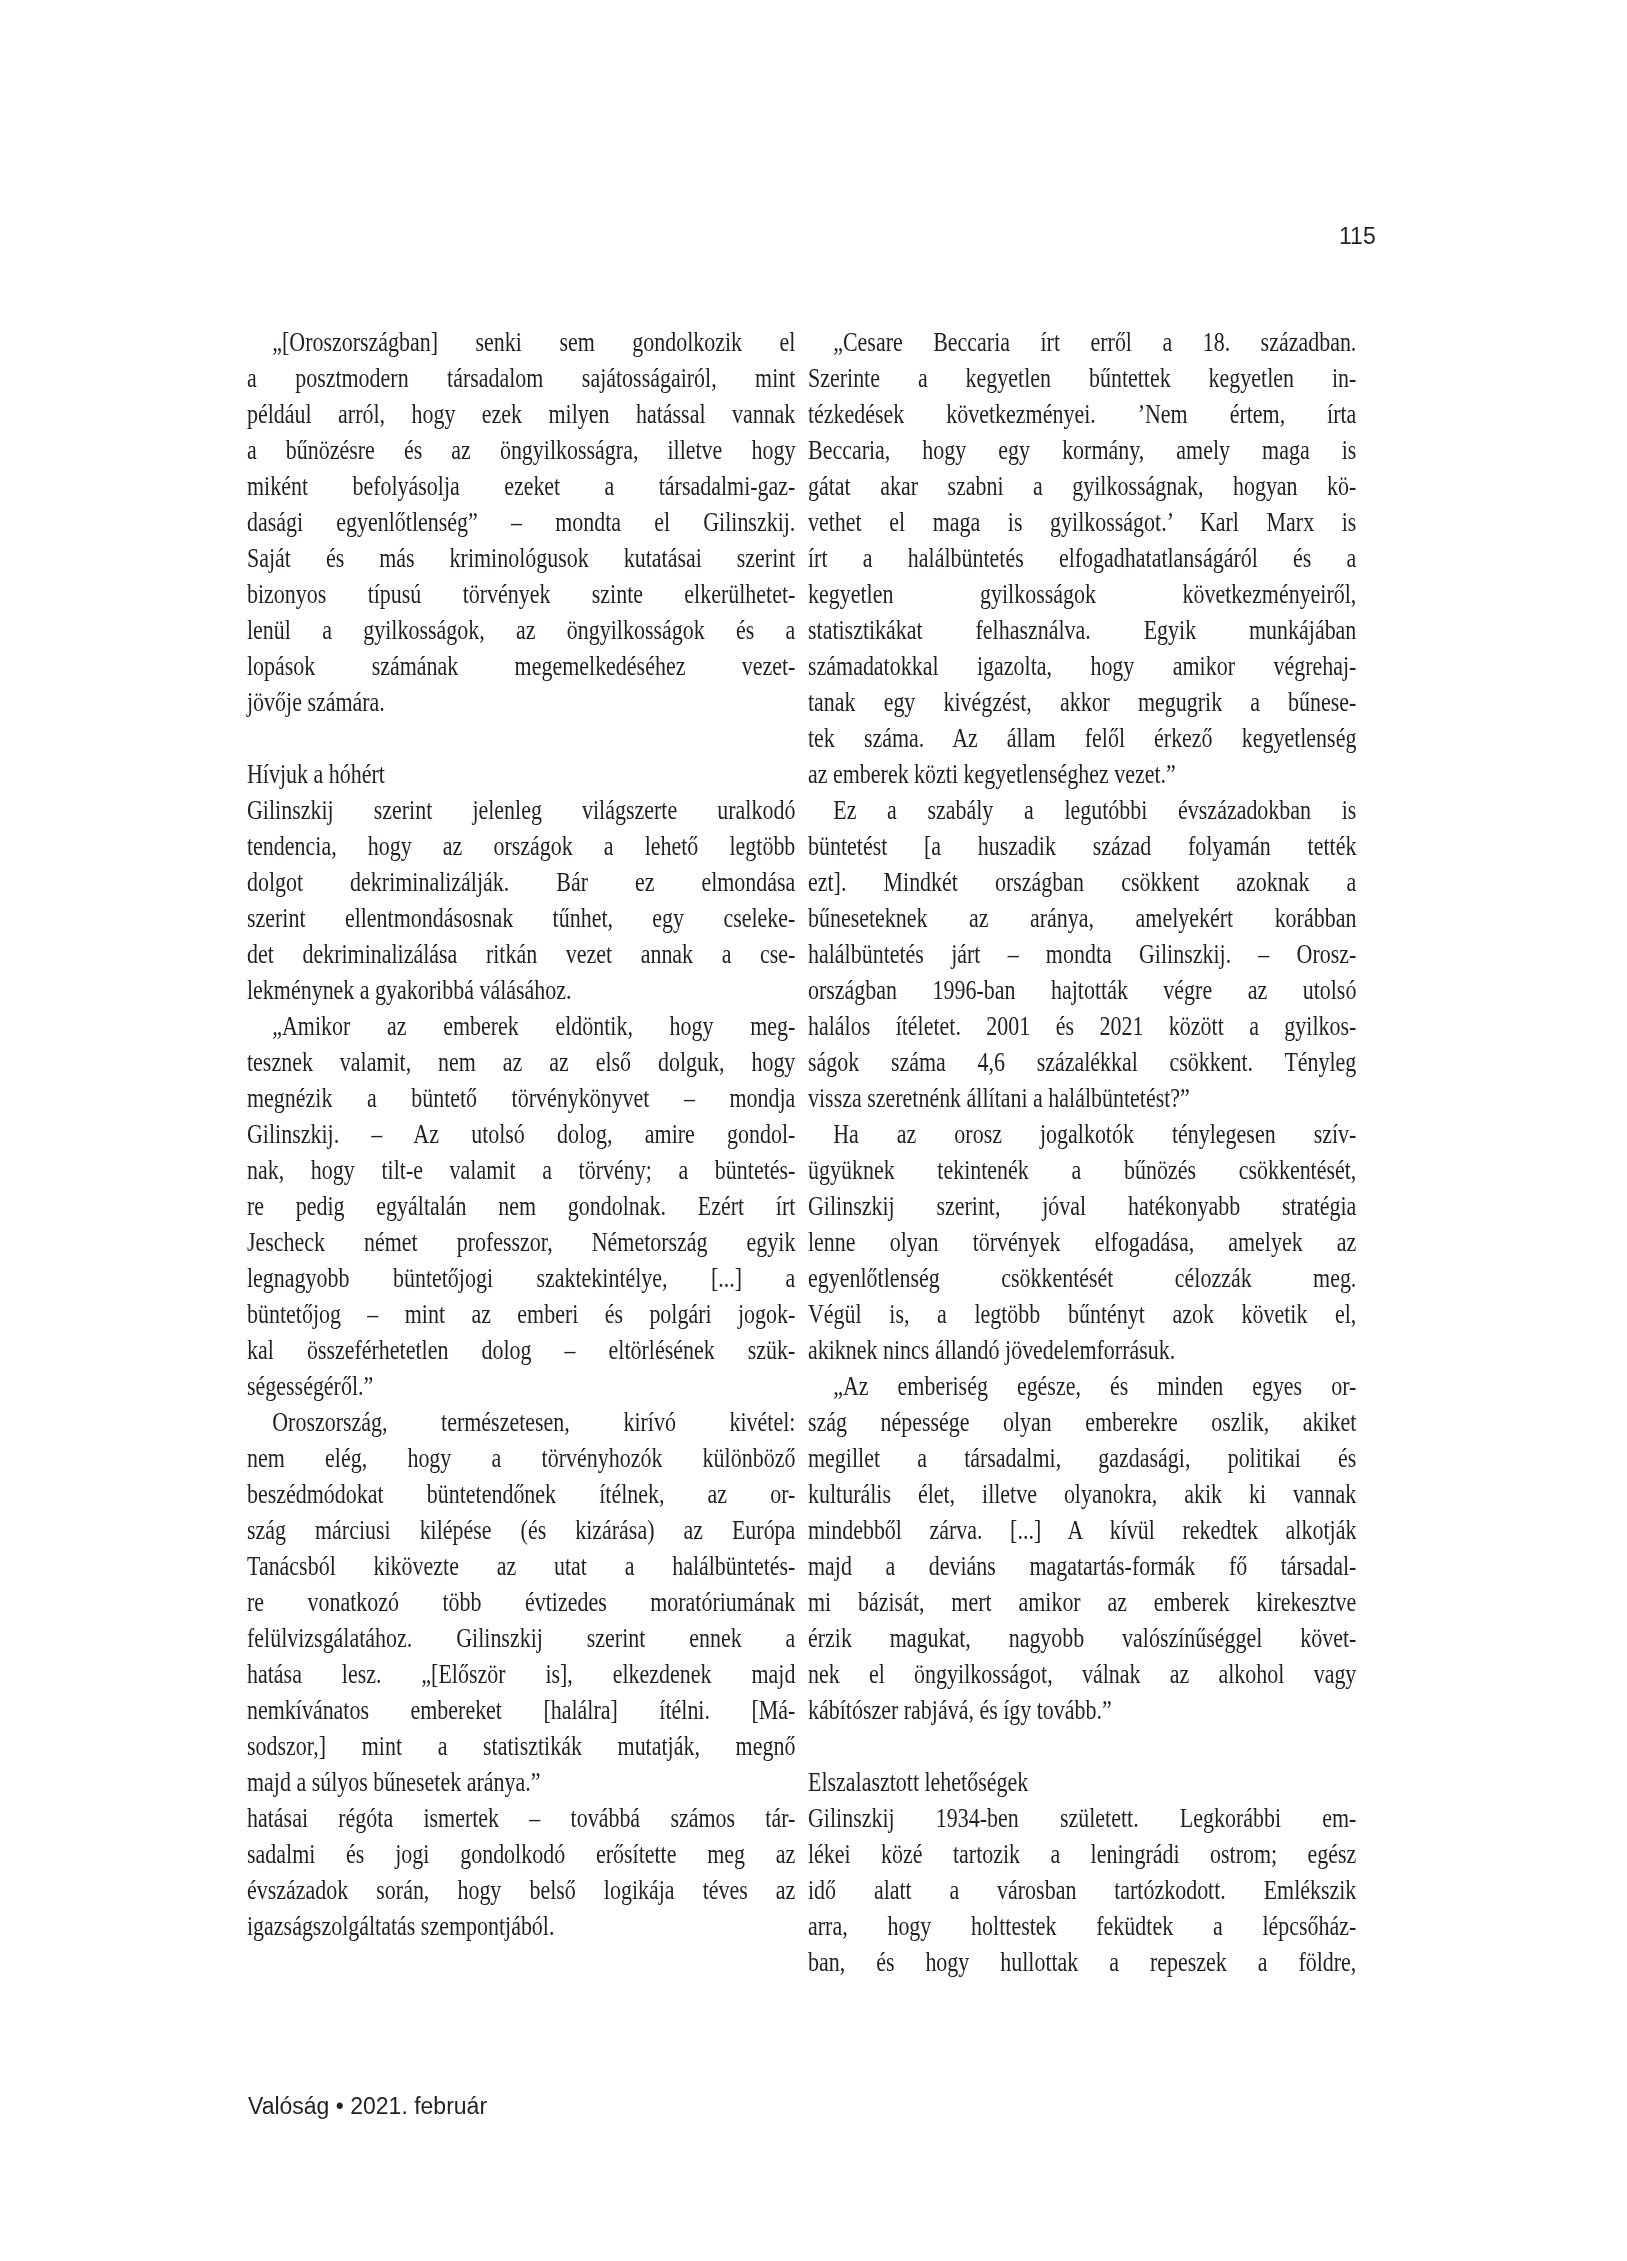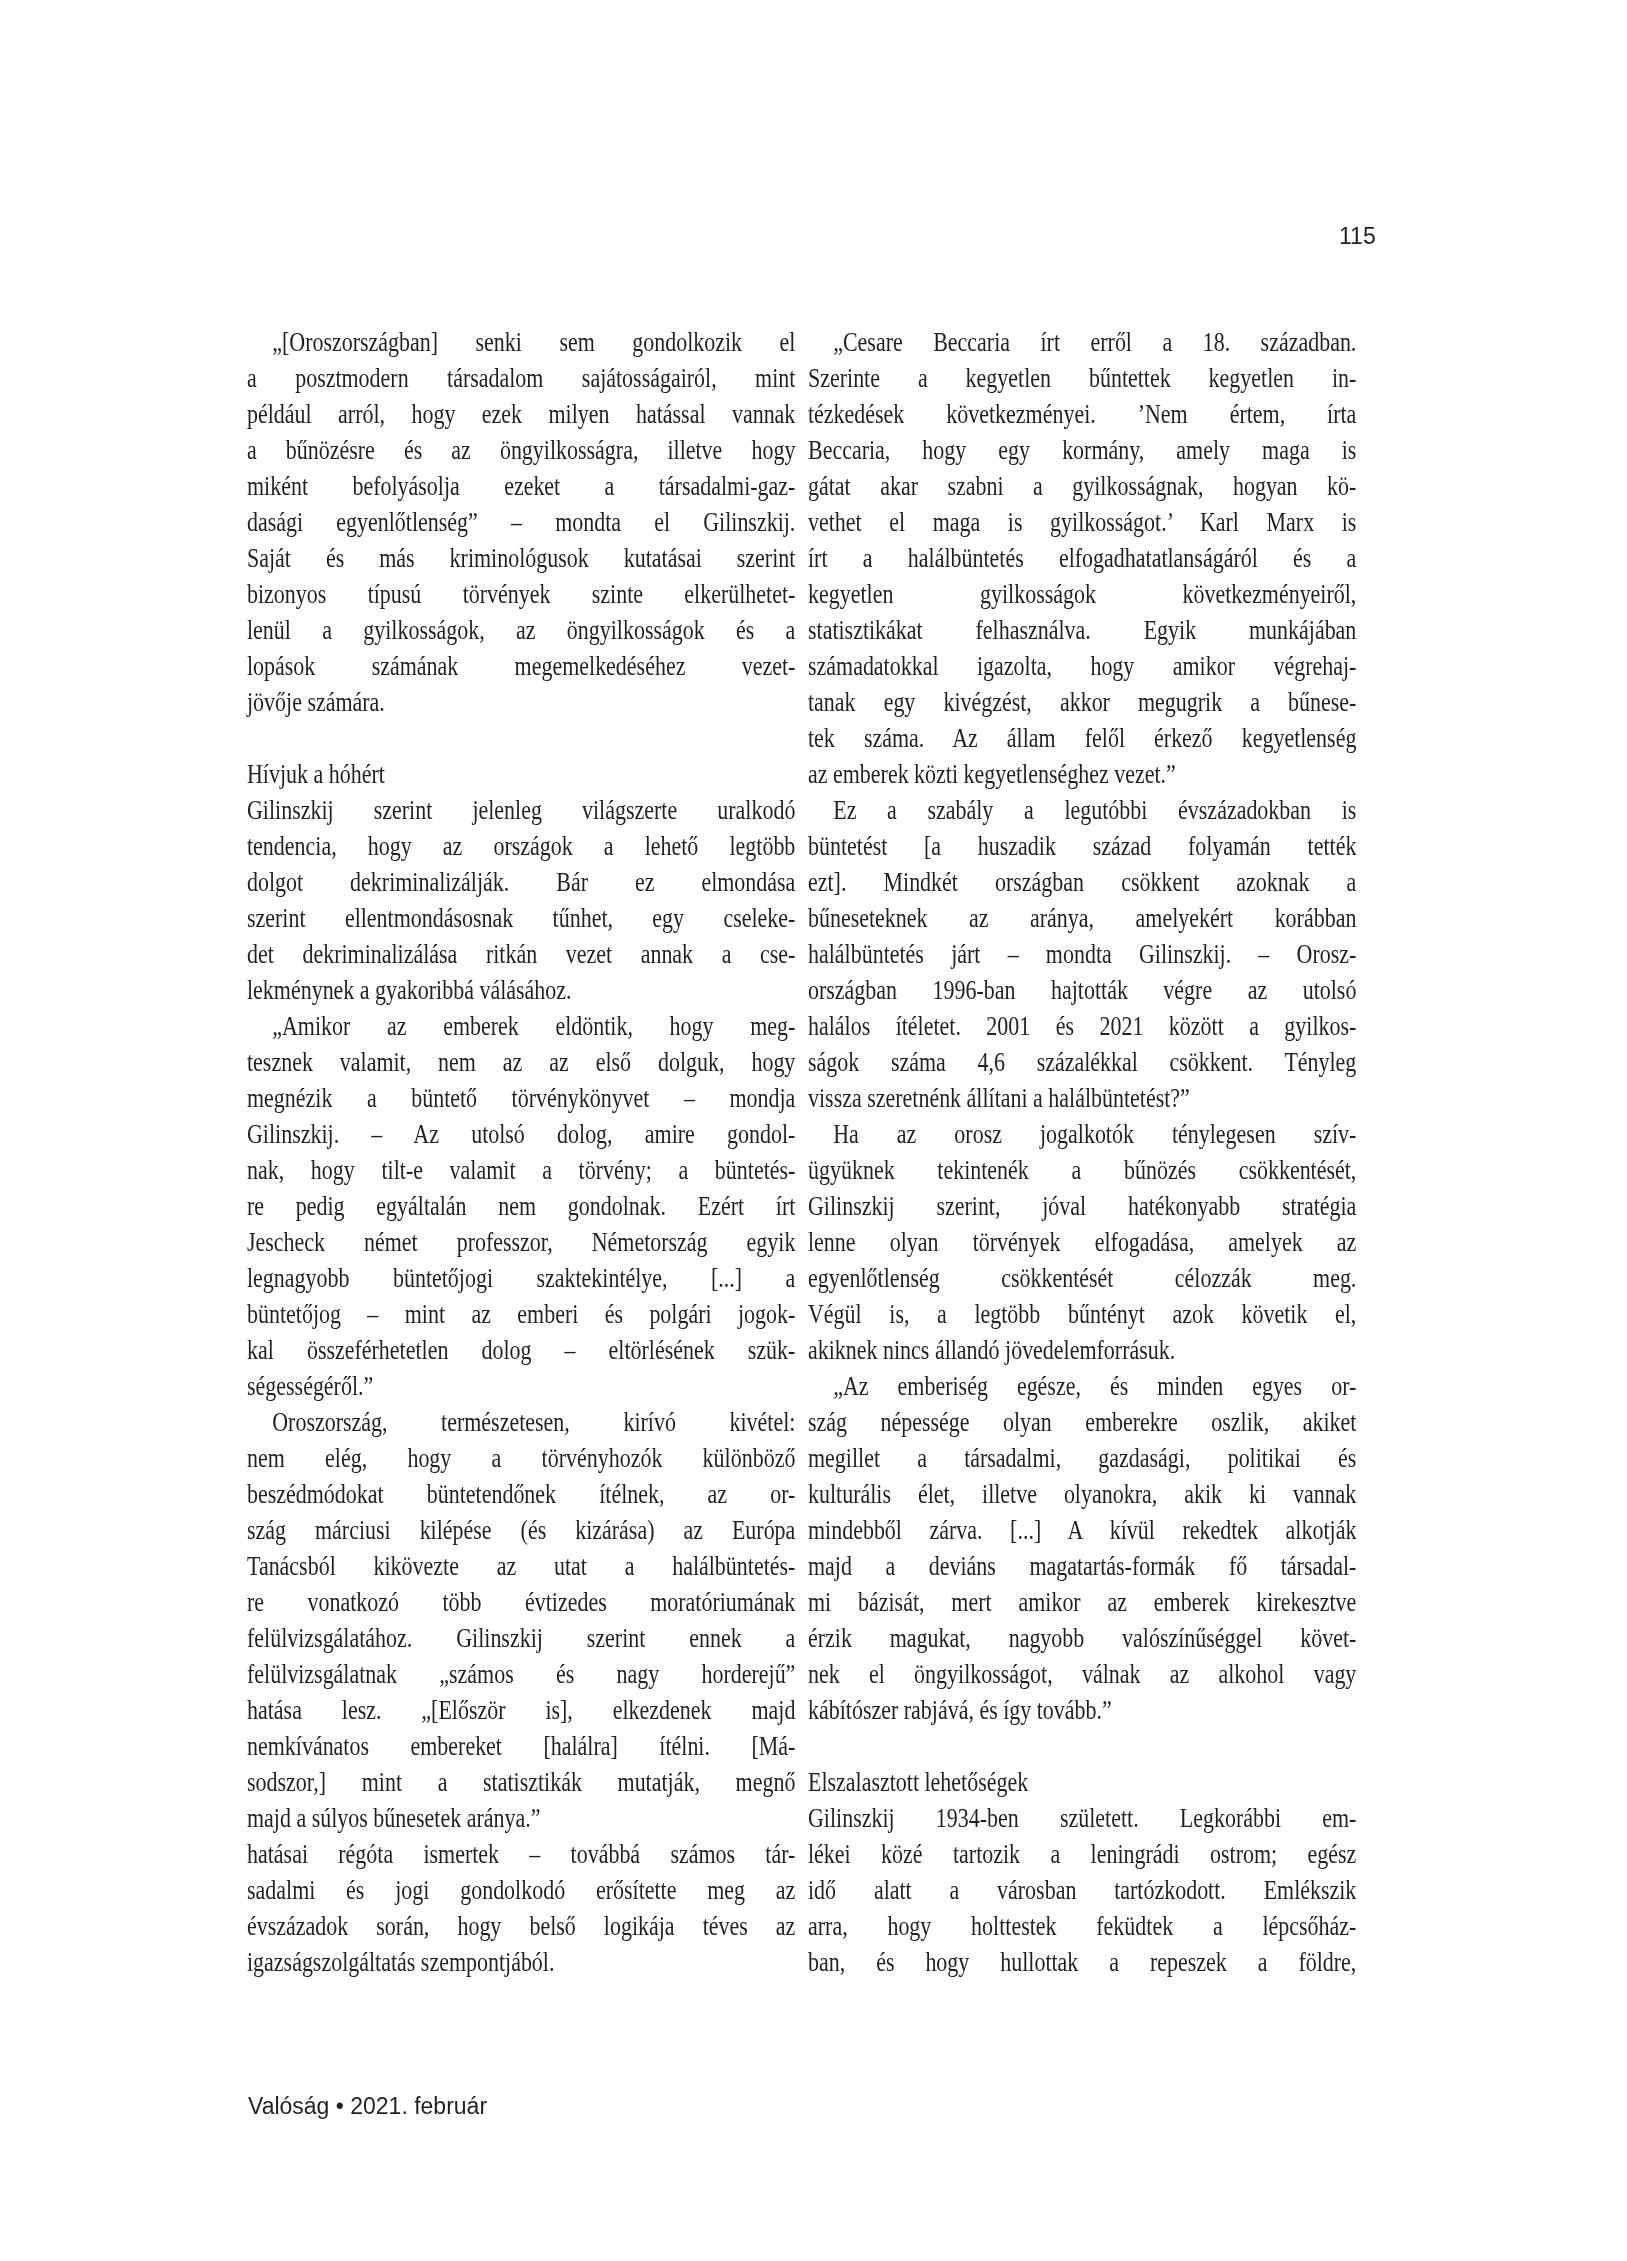--- a/index.html
+++ b/index.html
@@ -153,23 +153,20 @@
       <div class="line">
         <span class="inner">Tanácsból kikövezte az utat a halálbüntetés-</span>
       </div>
       <div class="line">
         <span class="inner">re vonatkozó több évtizedes moratóriumának</span>
       </div>
       <div class="line">
         <span class="inner">felülvizsgálatához. Gilinszkij szerint ennek a</span>
       </div>
       <div class="line">
-        <span class="inner">felülvizsgálatnak „számos és nagy horderejű”</span>
-      </div>
-      <div class="line">
         <span class="inner">hatása lesz. „[Először is], elkezdenek majd</span>
       </div>
       <div class="line">
         <span class="inner">nemkívánatos embereket [halálra] ítélni. [Má-</span>
       </div>
       <div class="line">
         <span class="inner">sodszor,] mint a statisztikák mutatják, megnő</span>
       </div>
       <div class="line last">
         <span class="inner">majd a súlyos bűnesetek aránya.”</span>

